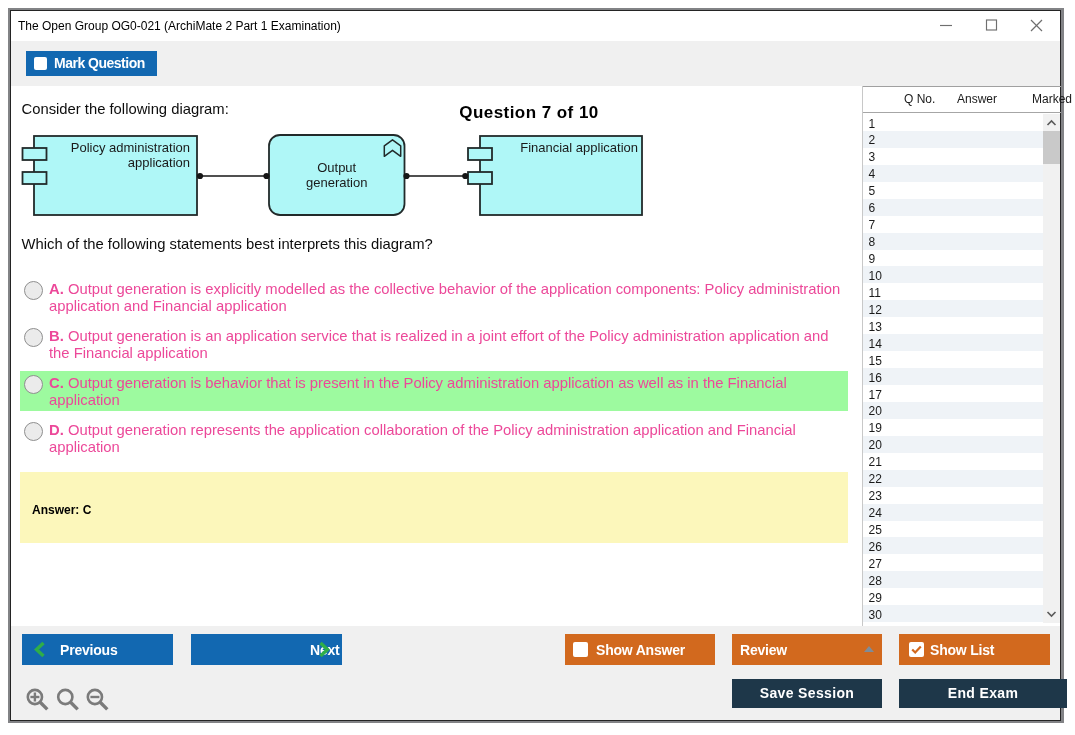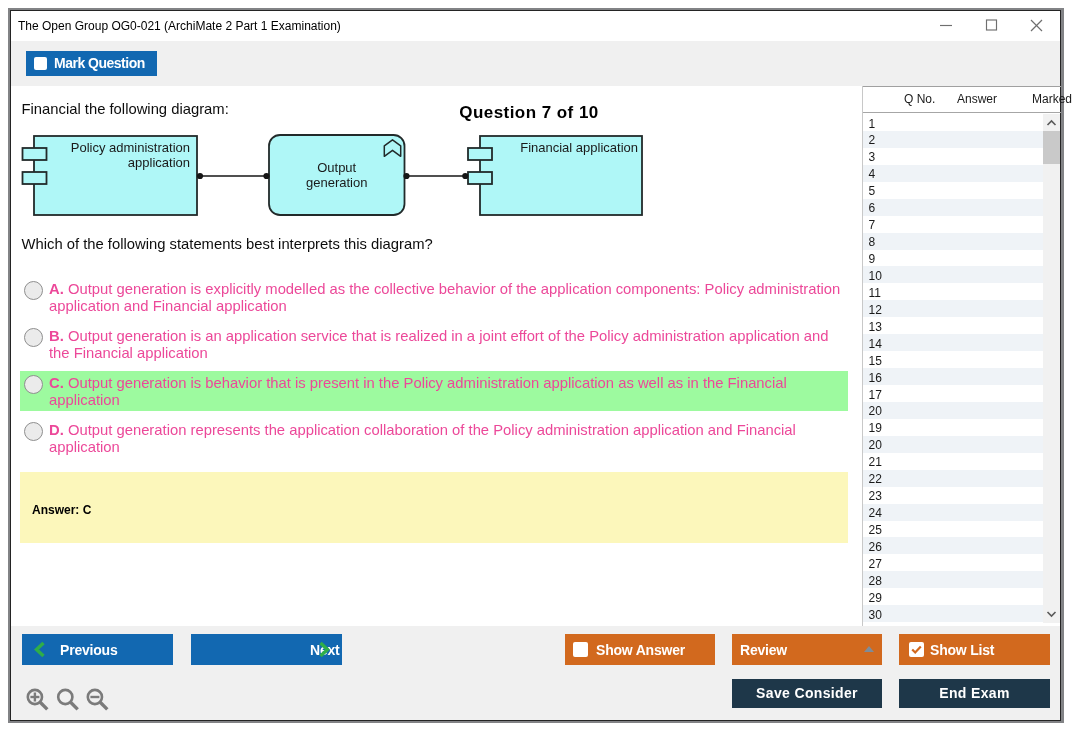--- a/index.html
+++ b/index.html
@@ -35,21 +35,21 @@
   .bbtn { font-size:14px; font-weight:bold; color:#fff; }
   .blue { background:#1268b1; }
   .orange { background:#d2691e; }
   .navy { background:#1e3749; }
   .prev { left:22px; top:634px; width:151px; height:31px; }
   .next { left:191px; top:634px; width:151px; height:31px; }
   .showans { left:565px; top:633.5px; width:150px; height:31.5px; }
   .review { left:732px; top:633.5px; width:150px; height:31.5px; }
   .showlist { left:899px; top:633.5px; width:151px; height:31.5px; }
   .save { left:732px; top:678.5px; width:150px; height:29px; }
-  .endexam { left:899px; top:678.5px; width:151px; height:29px; }
+  .endexam { left:899px; top:678.5px; width:168px; height:29px; }
   .cb { position:absolute; width:15px; height:15px; background:#fff; border-radius:2px; }
   .btext { position:absolute; letter-spacing:-0.2px; }
   .navycenter { display:flex; align-items:center; justify-content:center; letter-spacing:0.35px; }
 </style>
 </head>
 <body>
   <div class="abs win"></div>
   <div class="abs wininner"></div>
   <div class="abs titletext">The Open Group OG0-021 (ArchiMate 2 Part 1 Examination)</div>
 
@@ -59,21 +59,21 @@
     <line x1="101" y1="5" x2="112" y2="16" stroke="#6f6f6f" stroke-width="1.15"></line>
     <line x1="112" y1="5" x2="101" y2="16" stroke="#6f6f6f" stroke-width="1.15"></line>
   </svg>
   <div class="abs topstrip"></div>
   <div class="abs botstrip"></div>
   <div class="abs markbtn"></div>
   <div class="abs markbox"></div>
   <div class="abs marktext">Mark Question</div>
   <div class="abs qtitle">Question 7 of 10</div>
 
-  <div class="abs bodytext" style="left:21.5px; top:101px;">Financial the following diagram:</div>
+  <div class="abs bodytext" style="left:21.5px; top:101px;">Consider the following diagram:</div>
 
   <svg class="abs" style="left:0px; top:0px;" width="700" height="260" viewBox="0 0 700 260">
     <g stroke="#222a2a" stroke-width="1.8" fill="#aff7f7">
       <rect x="34" y="136" width="163" height="79"></rect>
       <rect x="22.5" y="148" width="24" height="12"></rect>
       <rect x="22.5" y="172" width="24" height="12"></rect>
       <rect x="480" y="136" width="162" height="79"></rect>
       <rect x="468" y="148" width="24" height="12"></rect>
       <rect x="468" y="172" width="24" height="12"></rect>
       <rect x="269" y="135" width="135.5" height="80" rx="11"></rect>
@@ -180,21 +180,21 @@
   <div class="abs btext bbtn" style="left:740px; top:641.5px;">Review</div>
   <div class="abs" style="left:863.5px; top:646px; width:0; height:0; border-left:5px solid transparent; border-right:5px solid transparent; border-bottom:6px solid #7f8c99;"></div>
 
   <div class="abs bbtn orange showlist"></div>
   <div class="cb" style="left:909px; top:641.5px;"></div>
   <svg class="abs" style="left:909px; top:641.5px;" width="15" height="15" viewBox="0 0 15 15">
     <path d="M3.2 7.5 L6.2 10.5 L11.8 4.5" fill="none" stroke="#d2691e" stroke-width="2.2"></path>
   </svg>
   <div class="abs btext bbtn" style="left:930px; top:641.5px;">Show List</div>
 
-  <div class="abs bbtn navy save navycenter">Save Consider</div>
+  <div class="abs bbtn navy save navycenter">Save Session</div>
   <div class="abs bbtn navy endexam navycenter">End Exam</div>
 
   <svg class="abs" style="left:20px; top:682px;" width="102" height="34" viewBox="0 0 102 34">
     <g fill="none" stroke="#7b7b7b" stroke-width="2.6">
       <circle cx="14.9" cy="15" r="7.1"></circle>
       <line x1="20.2" y1="20.3" x2="27.3" y2="27.4" stroke-width="3.4"></line>
       <line x1="10.4" y1="15" x2="19.4" y2="15" stroke-width="2.4"></line>
       <line x1="14.9" y1="10.5" x2="14.9" y2="19.5" stroke-width="2.4"></line>
       <circle cx="45.3" cy="15" r="7.1"></circle>
       <line x1="50.6" y1="20.3" x2="57.7" y2="27.4" stroke-width="3.4"></line>

